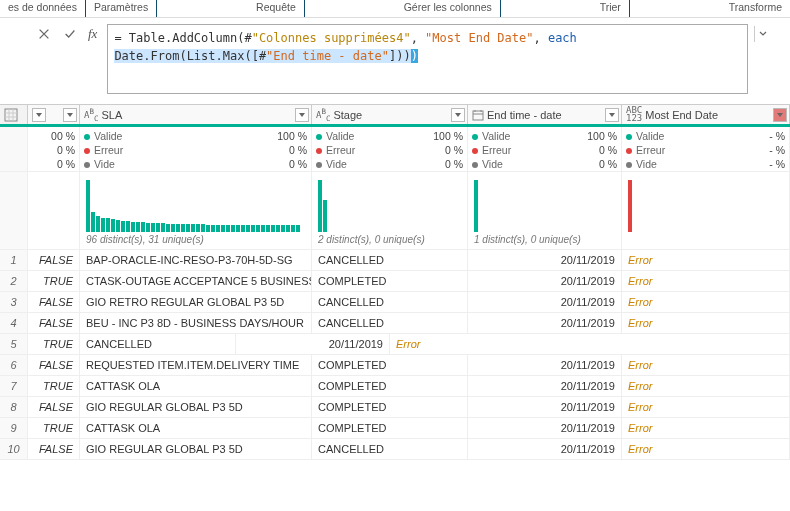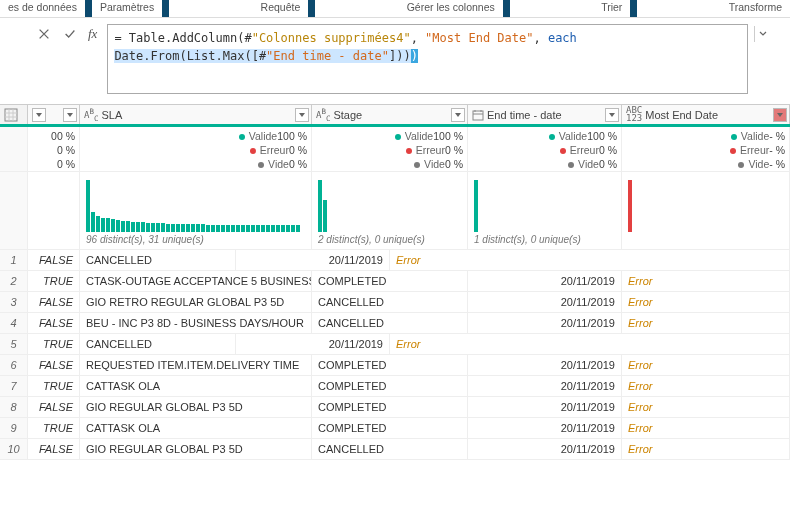--- a/index.html
+++ b/index.html
@@ -1,18 +1,18 @@
 <!DOCTYPE html>
 <html><head>
 <meta charset="utf-8">
 <style>
   * { margin: 0; padding: 0; box-sizing: border-box; }
   body { font-family: "Segoe UI", Tahoma, sans-serif; font-size: 11px; background: #fff; color: #333; width: 790px; }
   .ribbon { display: flex; border-bottom: 1px solid #ddd; height: 18px; font-size: 10.5px; color: #555; }
-  .ribbon-item { padding: 1px 8px 3px 8px; border-right: 7px solid #0c4a6e; white-space: nowrap; }
+  .ribbon-item { padding: 1px 8px 3px 8px; border-right: 1px solid #0c4a6e; white-space: nowrap; }
   .ribbon-spacer { flex: 1; }
   .formula-row { display: flex; align-items: flex-start; padding: 6px 20px 10px 4px; gap: 6px; }
   .fb-area { margin-left: 30px; display: flex; align-items: flex-start; gap: 6px; }
   .fb-btn { width: 20px; height: 20px; display: flex; align-items: center; justify-content: center; color: #555; }
   .fb-btn svg { width: 14px; height: 14px; }
   .fx-label { font-style: italic; font-family: 'Times New Roman', serif; font-size: 13px; color: #555; padding: 2px 4px 0 2px; }
   .formula-box { flex: 1; border: 1px solid #aaa; background: #fff; padding: 4px 6px; font-family: Consolas, monospace; font-size: 12px; min-height: 70px; line-height: 1.5; }
   .formula-box .eq { color: #333; }
   .formula-box .str { color: #b8860b; }
   .formula-box .strred { color: #d2691e; }
@@ -29,21 +29,21 @@
   .hcell .dd { position: absolute; right: 2px; top: 3px; width: 14px; height: 14px; border: 1px solid #bbb; background: #fff; display: flex; align-items: center; justify-content: center; }
   .hcell.last .dd { background: #e37a7a; }
   .col-idx { width: 52px; }
   .col-sla { width: 232px; }
   .col-stage { width: 156px; }
   .col-end { width: 154px; }
   .col-most { flex: 1; }
   .profile-row { display: flex; border-bottom: 1px solid #eee; }
   .pcell { border-right: 1px solid #eee; padding: 3px 4px 1px 4px; font-size: 10.5px; }
   .pcell.rownum { width: 28px; background: #f9f9f9; }
-  .quality { display: flex; flex-direction: column; gap: 2px; align-items: flex-end; }
+  .quality { display: flex; flex-direction: column; gap: 2px; }
   .qline { display: flex; align-items: center; justify-content: space-between; }
   .qline .dot { width: 6px; height: 6px; border-radius: 50%; display: inline-block; margin-right: 4px; }
   .dot.v { background: #00b294; } .dot.e { background: #e34040; } .dot.n { background: #7a7a7a; }
   .qlabel { color: #666; }
   .qval { color: #444; }
   .profile-idx { display:flex; flex-direction:column; align-items:flex-end; gap:2px; color:#444; }
   .bars { height: 58px; display:flex; align-items:flex-end; gap:1px; padding: 4px 2px 1px 2px; }
   .bar { background: #00b294; width: 4px; }
   .bar.err { background: #e34040; }
   .distinct { font-size: 10px; color: #777; font-style: italic; padding: 1px 0 3px 2px; }
@@ -281,20 +281,21 @@
           <div class="bar err" style="height: 52px;"></div>
         </div>
       <div class="distinct"></div>
     </div>
   </div>
 
   <div id="data-rows">
       <div class="data-row">
         <div class="dcell rownum">1</div>
         <div class="dcell col-idx idx">FALSE</div>
+        <div class="dcell col-sla">BAP-ORACLE-INC-RESO-P3-70H-5D-SG</div>
         <div class="dcell col-stage">CANCELLED</div>
         <div class="dcell col-end date">20/11/2019</div>
         <div class="dcell col-most err">Error</div>
       </div>
       <div class="data-row">
         <div class="dcell rownum">2</div>
         <div class="dcell col-idx idx">TRUE</div>
         <div class="dcell col-sla">CTASK-OUTAGE ACCEPTANCE 5 BUSINESS D…</div>
         <div class="dcell col-stage">COMPLETED</div>
         <div class="dcell col-end date">20/11/2019</div>

